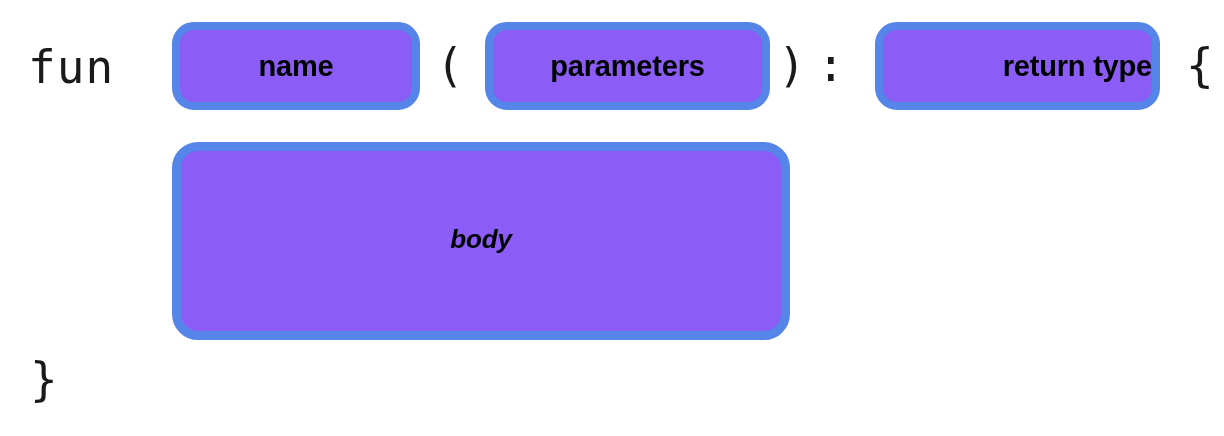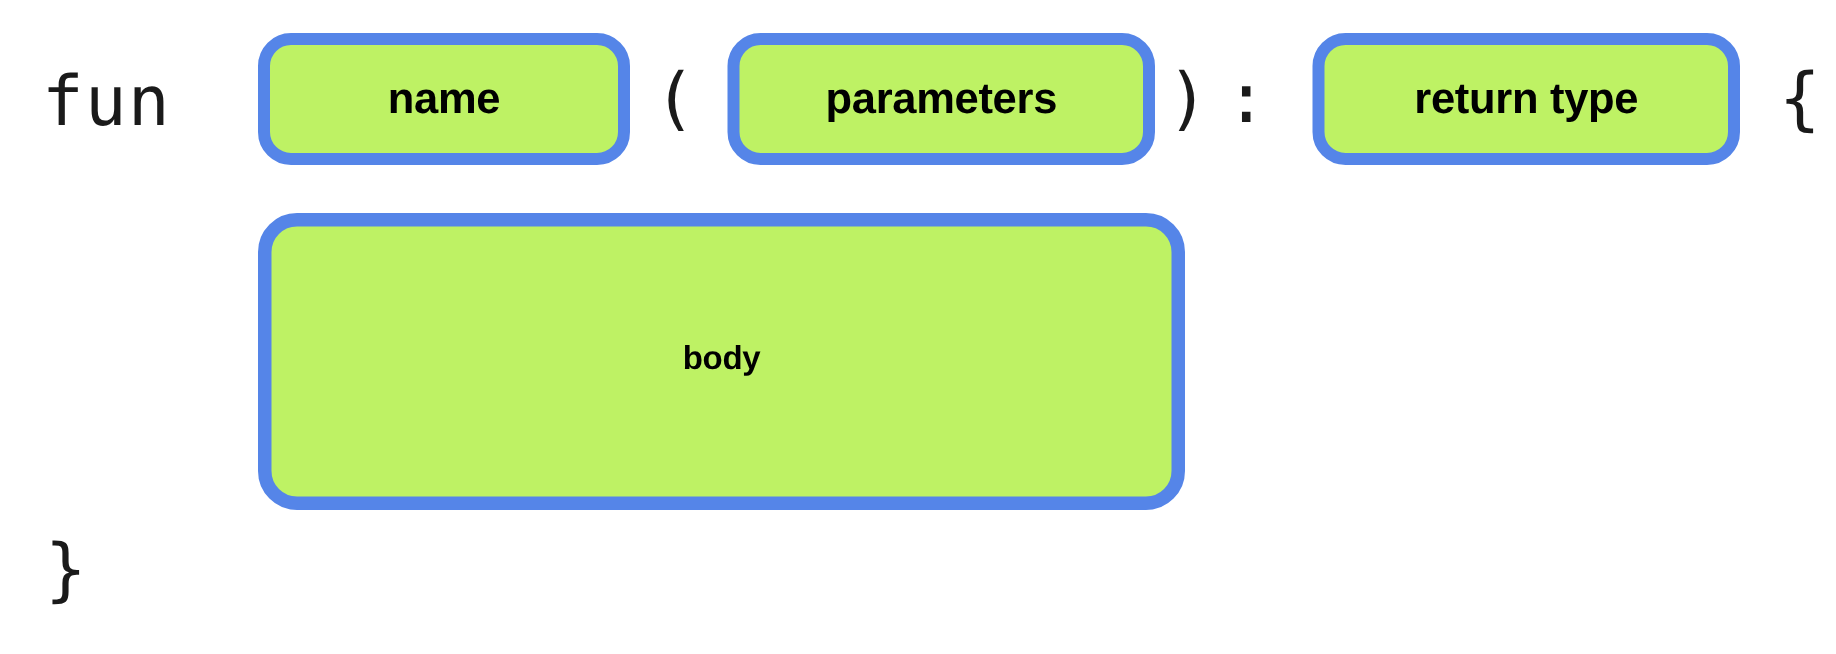--- a/index.html
+++ b/index.html
@@ -42,21 +42,21 @@
   .paren-open    { left: 436px; top: 42px; }
   .paren-close   { left: 778px; top: 42px; }
   .colon         { left: 817px; top: 42px; }
   .brace-open    { left: 1186px; top: 42px; }
   .brace-close   { left: 30px;  top: 356px; }
 
   
   .slot {
     position: absolute;
     box-sizing: border-box;
-    background: #bef264;
+    background: #8b5cf6;
     border-style: solid;
     border-color: #5585e8;
     display: flex;
     align-items: center;
     justify-content: center;
   }
 
   .slot-inline {
     border-width: 8px;
     border-radius: 22px;
@@ -69,35 +69,36 @@
     font-weight: 700;
     font-size: 29px;
     line-height: 1;
     color: #000000;
     letter-spacing: -0.2px;
     white-space: nowrap;
   }
 
   .slot-name        { left: 172px; width: 248px; }
   .slot-parameters  { left: 485px; width: 285px; }
-  .slot-returntype  { left: 875px; width: 285px; }
+  .slot-returntype  { left: 875px; width: 285px; justify-content: flex-end; }
 
   .slot-body {
     left: 172px;
     top: 142px;
     width: 618px;
     height: 198px;
     border-width: 9px;
     border-radius: 26px;
   }
 
   .slot-body .slot-label {
-    font-size: 22px;
+    font-size: 26px;
     position: relative;
     top: -2px;
+    font-style: italic;
   }
 </style>
 </head>
 <body>
 
 <div id="diagram">
 
   <span class="code-token kw-fun">fun</span>
 
   <div class="slot slot-inline slot-name">

